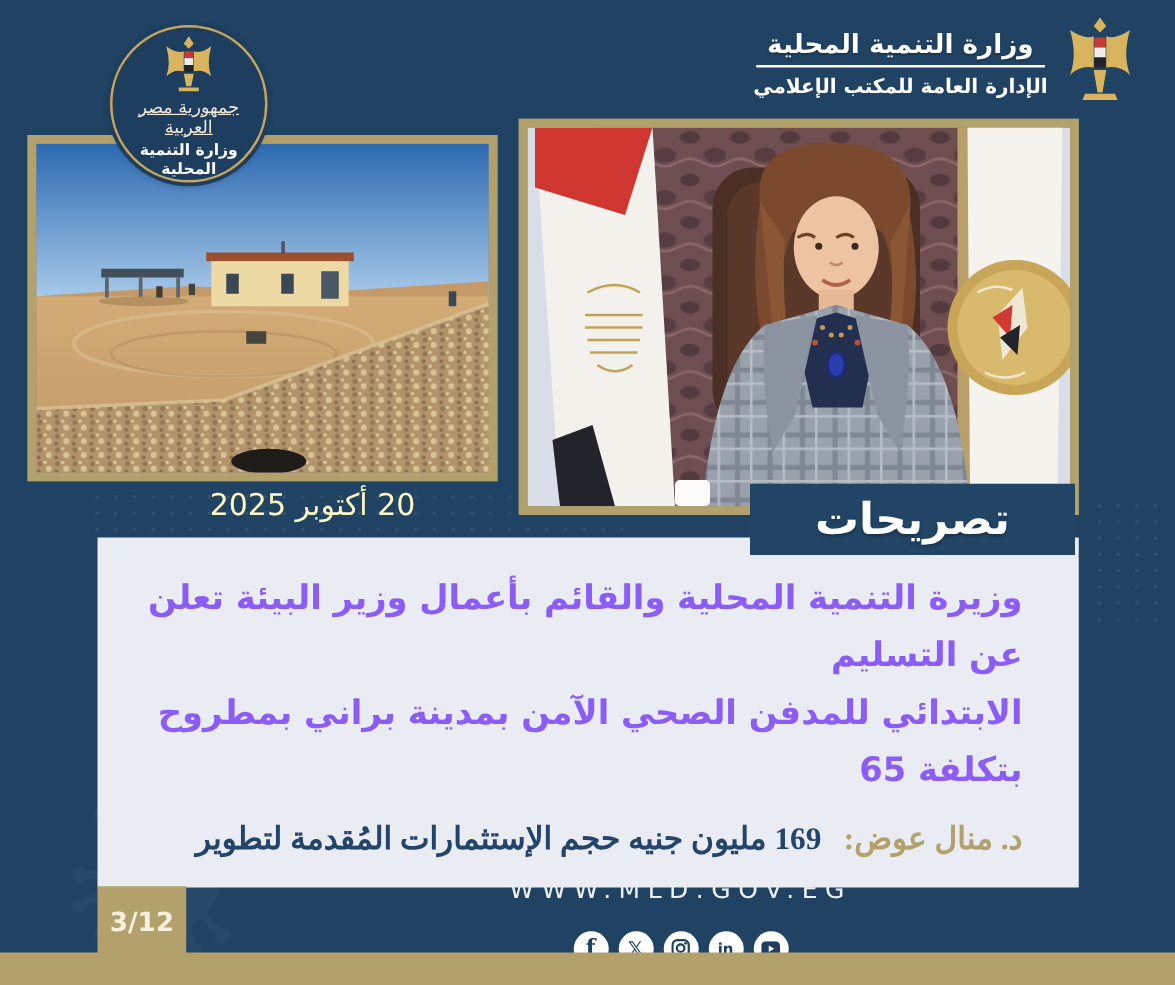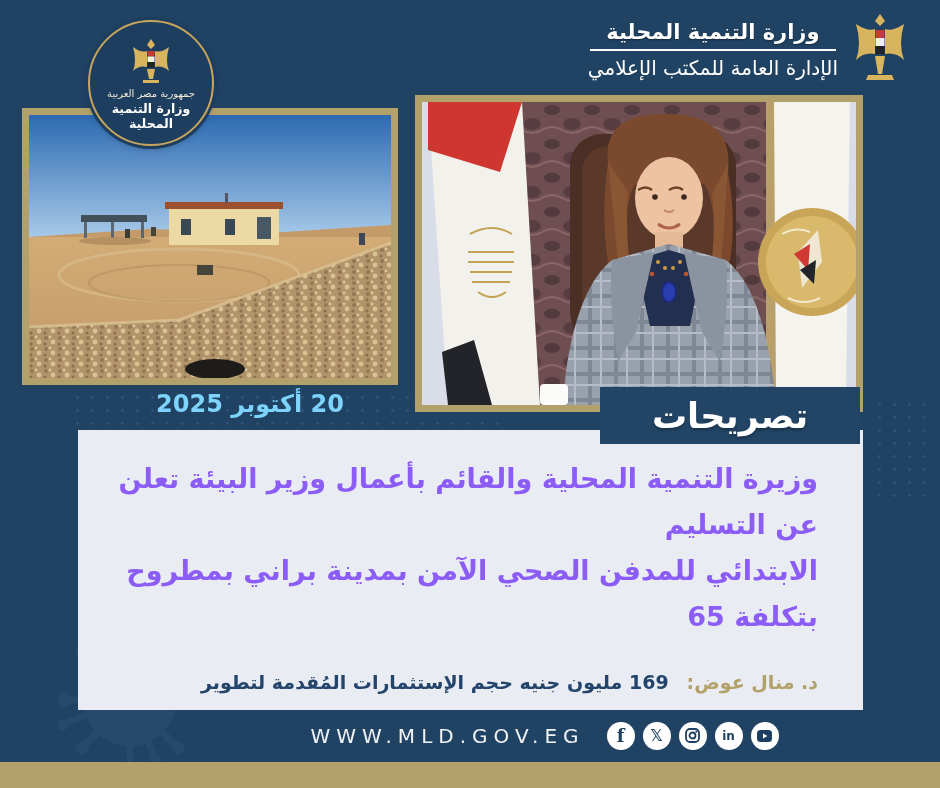--- a/index.html
+++ b/index.html
@@ -12,54 +12,54 @@
   .dots-right { left:872px; top:398px; width:62px; height:108px; }
 
   
   .virus { position:absolute; left:38px; top:618px; z-index:1; opacity:.65; }
 
   
   .badge { position:absolute; left:88px; top:20px; width:126px; height:126px; border-radius:50%;
            background:#1d3e5e; border:2px solid #c7a55c; box-shadow:0 0 0 3px #1d3e5e, 0 2px 6px rgba(0,0,0,.35);
            display:flex; flex-direction:column; align-items:center; justify-content:center; z-index:6; text-align:center; }
   .badge .eagle { margin-top:2px; }
-  .badge-line1 { color:#f0ead6; font-size:10px; margin-top:3px; letter-spacing:.5px; }
+  .badge-line1 { color:#f0ead6; font-size:14px; margin-top:3px; letter-spacing:.5px;text-decoration:underline; }
   .badge-line2 { color:#ffffff; font-size:12.5px; font-weight:bold; margin-top:2px; }
 
   .hdr-right { position:absolute; right:32px; top:12px; display:flex; align-items:center; gap:14px; z-index:6; }
   .hdr-text { text-align:center; color:#fff; direction:rtl; }
   .hdr-line1 { font-size:21px; font-weight:bold; letter-spacing:1px; text-shadow:0 1px 2px rgba(0,0,0,.4); }
   .hdr-divider { height:2px; background:#fff; margin:5px 2px; border:none; }
-  .hdr-line2 { font-size:20px; font-weight:normal; letter-spacing:.5px; }
+  .hdr-line2 { font-size:16px; font-weight:bold; letter-spacing:.5px; }
 
   
   .photo { position:absolute; border:7px solid #b2a16a; background:#888; z-index:2; }
   .photo-left  { left:22px;  top:108px; width:376px; height:277px; }
   .photo-right { left:415px; top:95px;  width:448px; height:317px; }
   .photo svg { display:block; }
 
   .date-caption { position:absolute; left:100px; top:390px; width:300px; text-align:center;
-                  color:#7dd3fc; font-size:24px; font-weight:bold; direction:rtl; z-index:3; }
+                  color:#fef9c3; font-size:24px; font-weight:normal; direction:rtl; z-index:3; }
 
   .statement-label { position:absolute; left:600px; top:387px; width:260px; height:57px; background:#224566;
                      display:flex; align-items:center; justify-content:center; z-index:4;
                      color:#fff; font-size:35px; font-weight:bold; direction:rtl; text-shadow:0 2px 3px rgba(0,0,0,.3);text-align:center; }
 
   
   .card { position:absolute; left:78px; top:430px; width:785px; height:280px; background:#e9ecf2; z-index:3;
           direction:rtl; padding:26px 45px 0 30px; }
   .headline { color:#8b5cf6; font-size:27px; font-weight:bold; line-height:46px; }
-  .quote { margin-top:14px; font-size:19px; line-height:56px; color:#24456b; font-weight:600; }
+  .quote { margin-top:14px; font-size:25px; line-height:36px; color:#24456b; font-weight:600;font-family:Liberation Serif, serif; }
   .speaker { color:#b2a16a; font-weight:bold; margin-left:18px; }
 
   
   .page-chip { position:absolute; left:78px; top:709px; width:71px; height:57px; background:#b2a16a; z-index:5;
                display:flex; align-items:center; justify-content:center; color:#f6f1df; font-size:21px; font-weight:bold; }
   .footer-bar { position:absolute; left:149px; top:709px; width:791px; height:53px; display:flex;
-                align-items:center; justify-content:center; gap:22px; z-index:2; }
+                align-items:center; justify-content:center; gap:22px; z-index:2;flex-direction:column; }
   .website { color:#eef2f5; font-size:20px; letter-spacing:6px; font-weight:500; }
   .social { display:flex; gap:8px; align-items:center; }
   .soc { width:28px; height:28px; border-radius:50%; background:#fff; color:#1d3f60;
          display:flex; align-items:center; justify-content:center; font-weight:bold; }
   .soc svg { display:block; }
   .soc-f { font-family:"DejaVu Serif", serif; font-size:18px; }
   .soc-x { font-size:15px; }
   .soc-in { font-size:12px; letter-spacing:0; }
   .gold-strip { position:absolute; left:0; top:762px; width:940px; height:26px; background:#b2a16a; z-index:2; }
 </style>
@@ -283,20 +283,21 @@
       <div>الابتدائي للمدفن الصحي الآمن بمدينة براني بمطروح بتكلفة 65</div>
     </div>
     <div class="quote">
       <div>
         <span class="speaker">د. منال عوض:</span><span>169 مليون جنيه حجم الإستثمارات المُقدمة لتطوير</span>
       </div>
 
     </div>
   </div>
 
+  <div class="page-chip">3/12</div>
 
   <div class="footer-bar">
     <span class="website">WWW.MLD.GOV.EG</span>
     <div class="social">
       <span class="soc soc-f">f</span>
       <span class="soc soc-x">𝕏</span>
       <span class="soc">
         <svg width="15" height="15" viewBox="0 0 15 15">
             <rect x="1" y="1" width="13" height="13" rx="4" fill="none" stroke="#1d3f60" stroke-width="1.8"></rect>
             <circle cx="7.5" cy="7.5" r="3" fill="none" stroke="#1d3f60" stroke-width="1.8"></circle>

